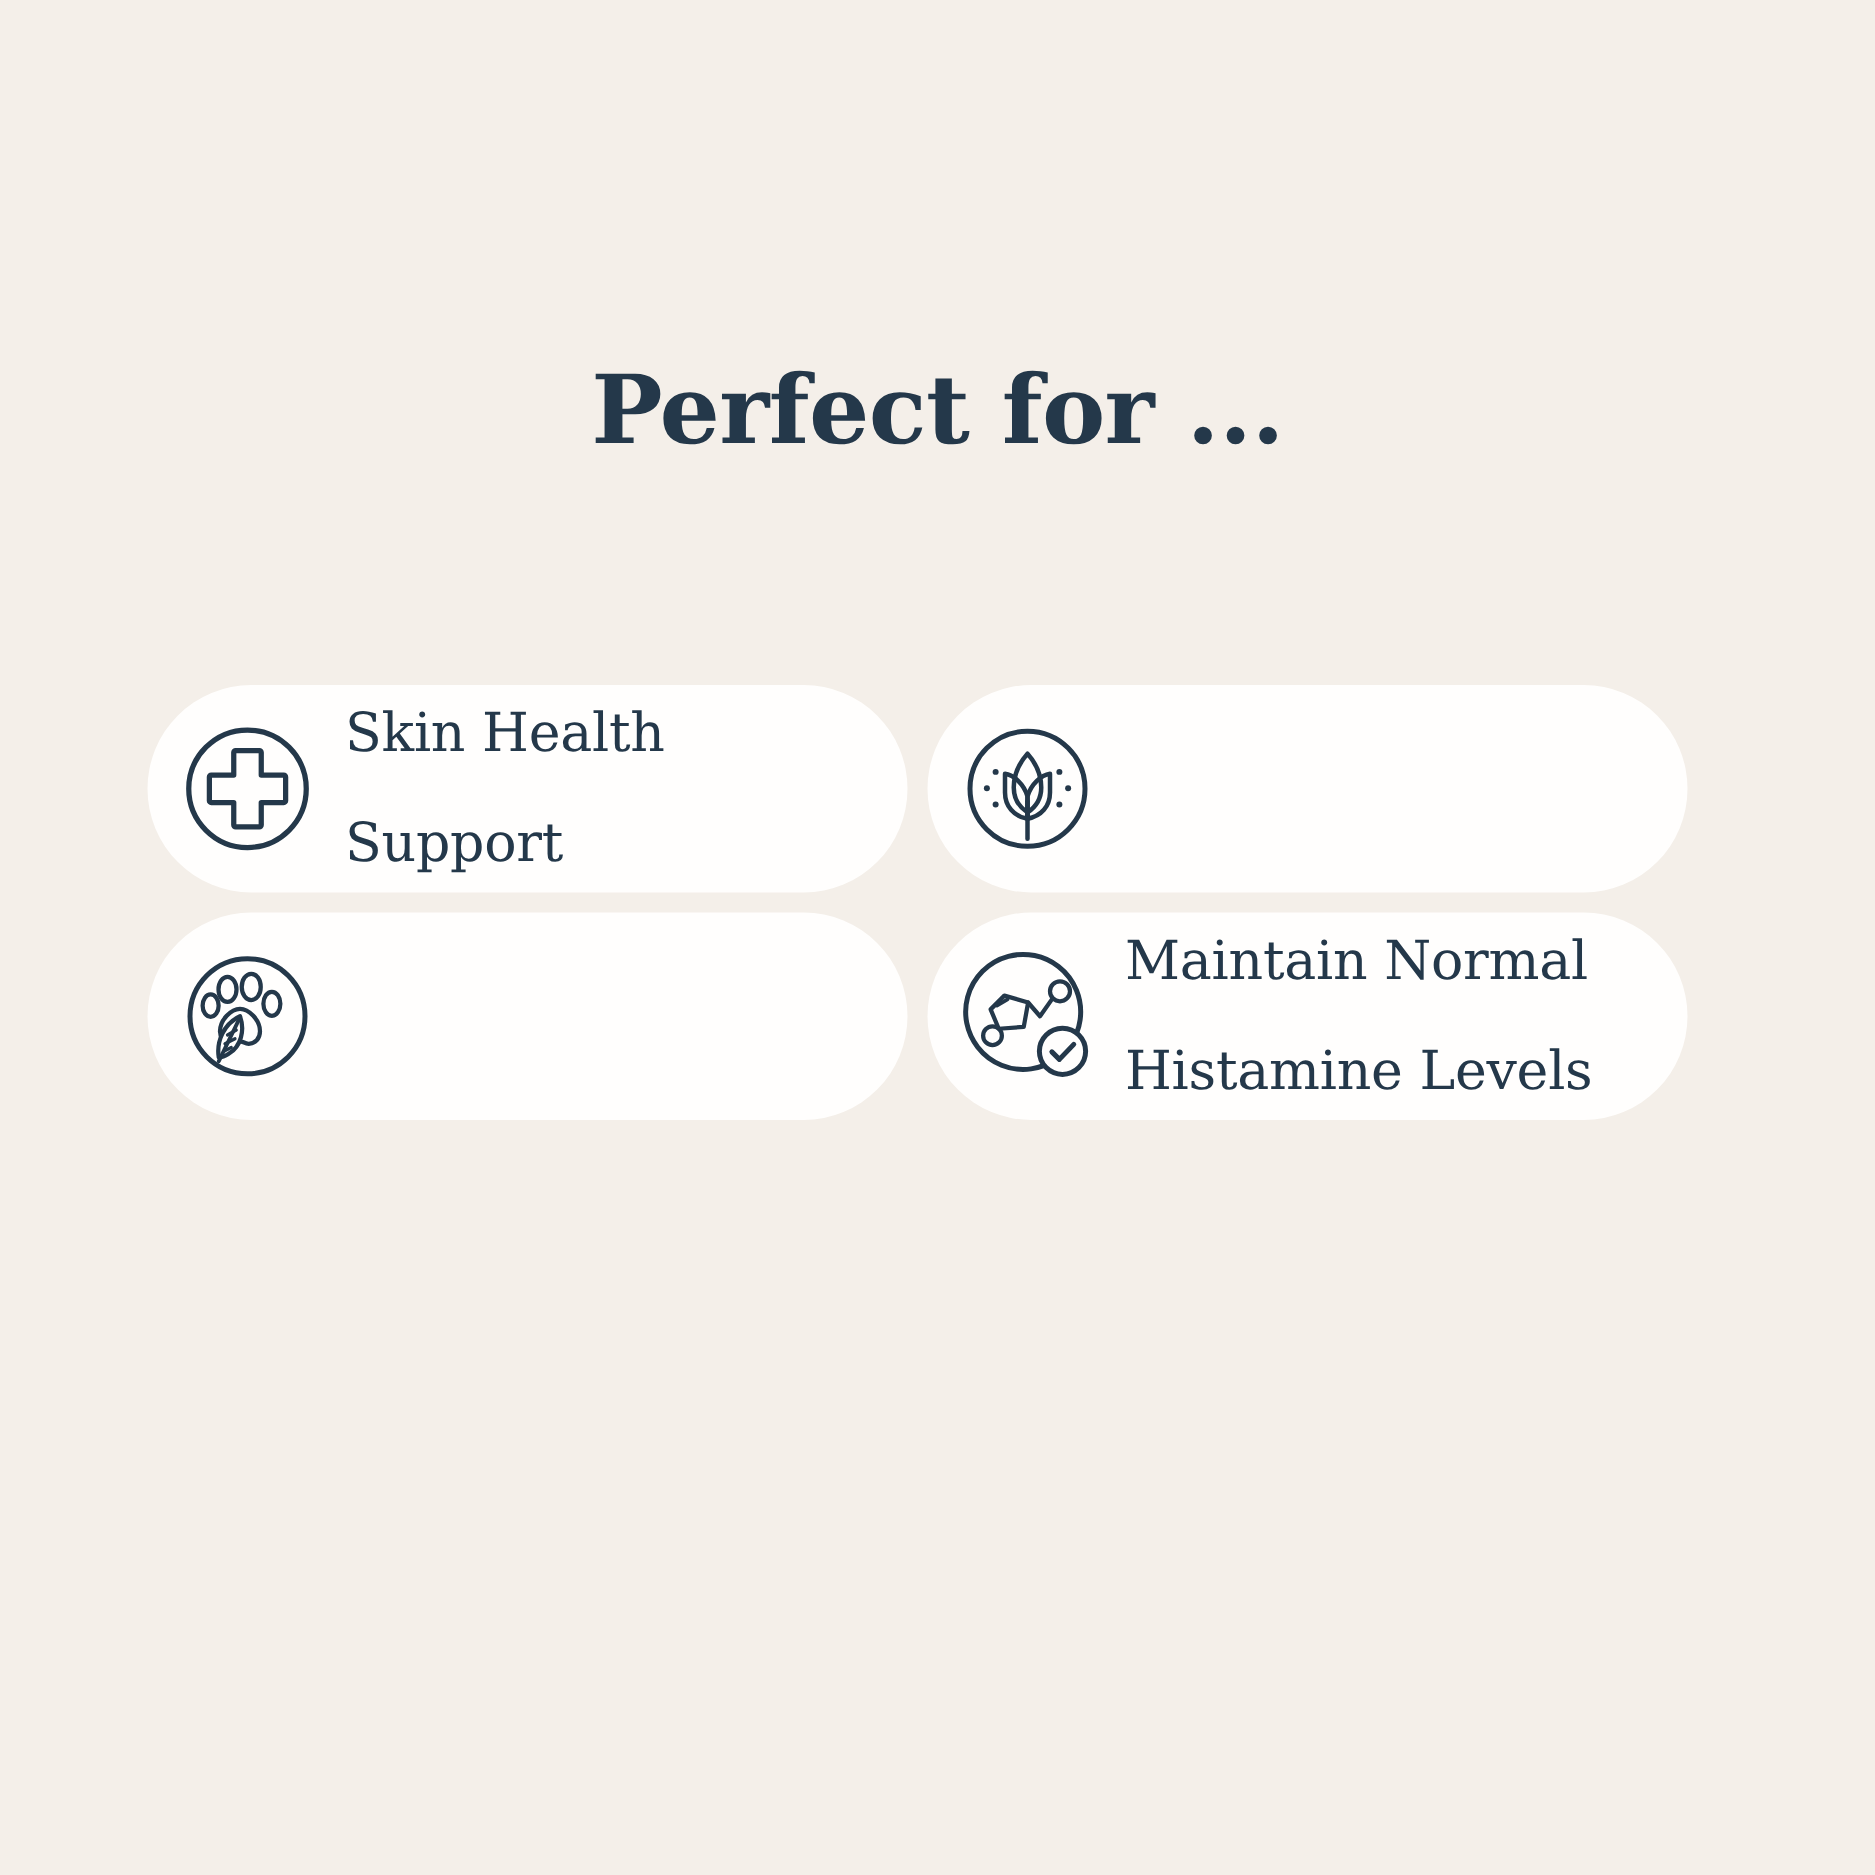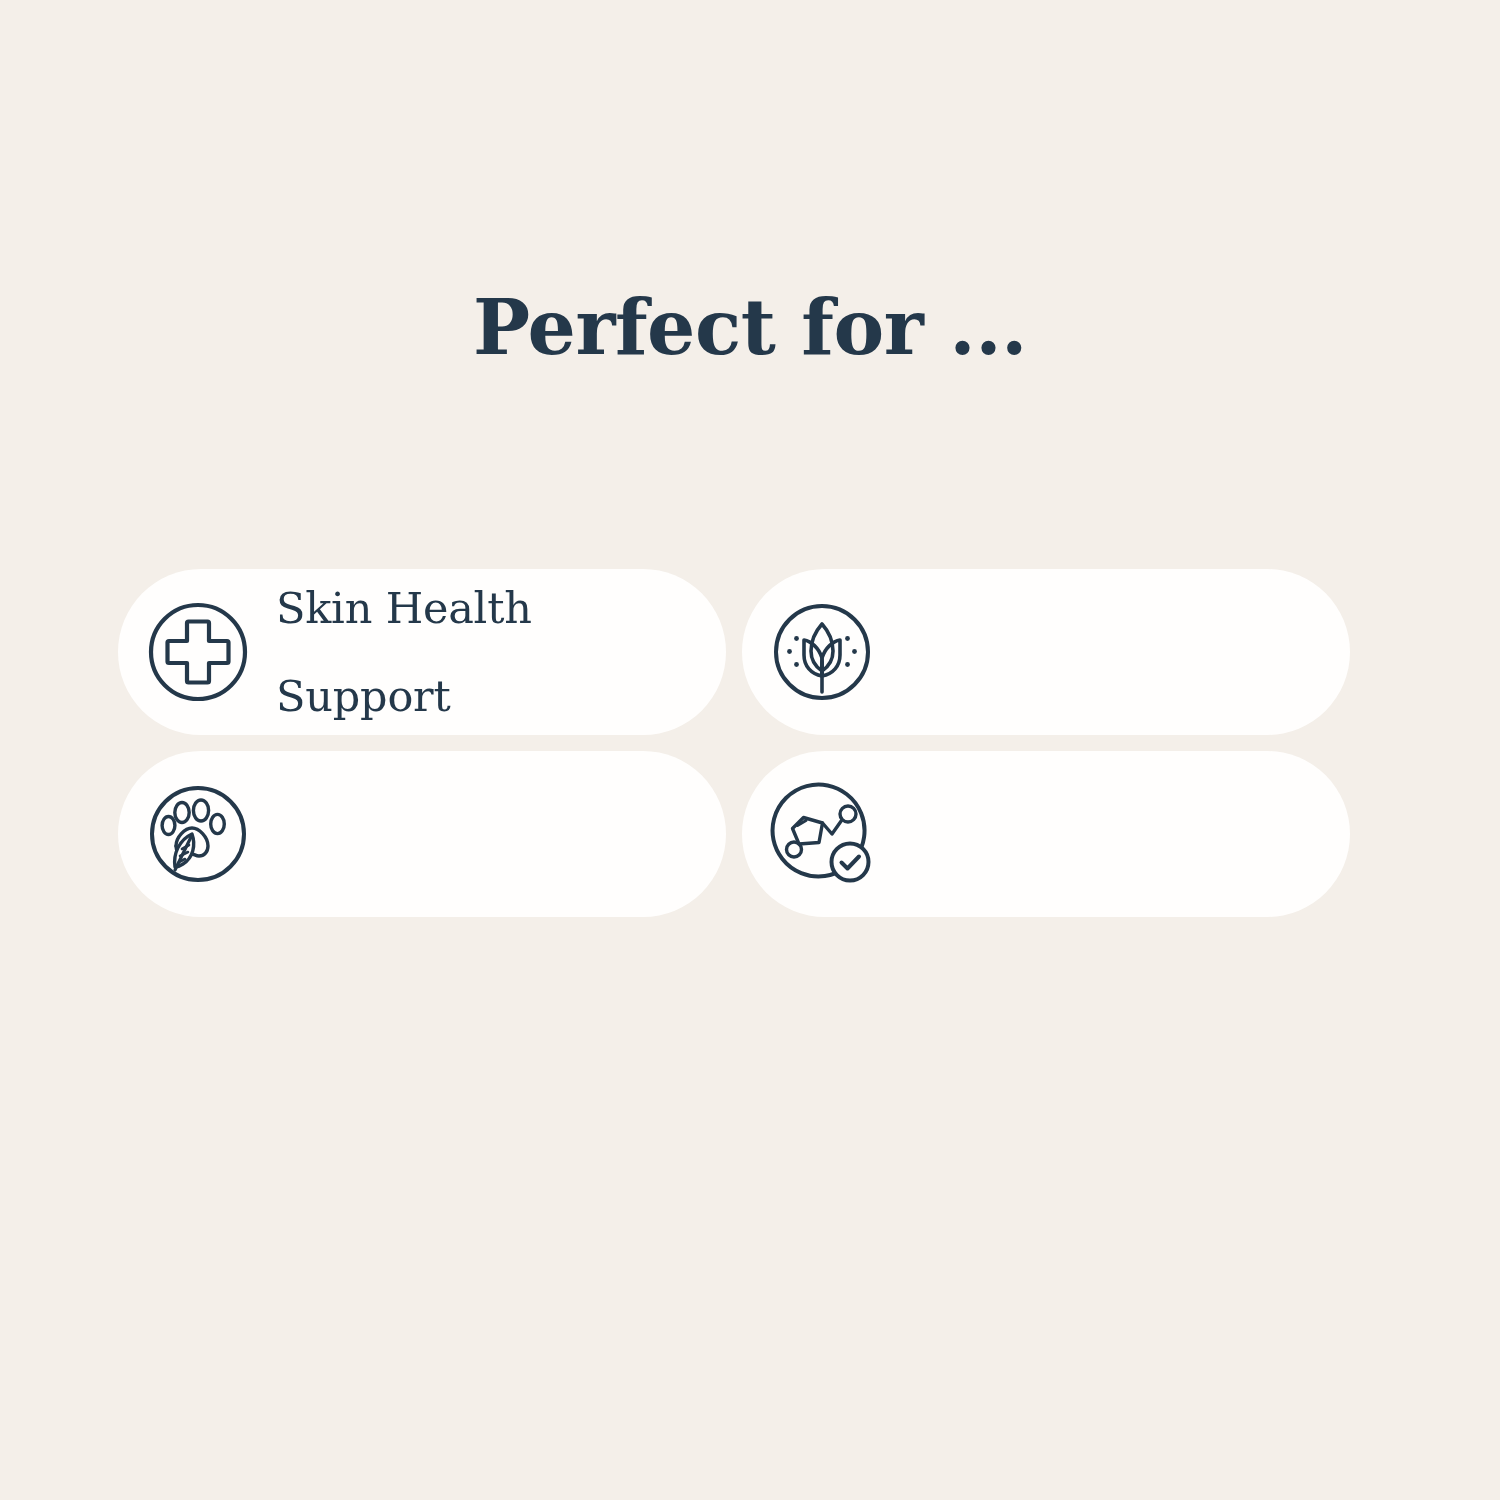--- a/index.html
+++ b/index.html
@@ -33,21 +33,21 @@
     font-size: 76px;
     letter-spacing: -0.5px;
     color: #24384a;
     line-height: 1.05;
   }
 
   
   .grid {
     position: absolute;
     left: 118px;
-    top: 569px;
+    top: 548px;
     width: 1272px;
     display: grid;
     grid-template-columns: 608px 608px;
     grid-template-rows: 166px 166px;
     column-gap: 56px;
     row-gap: 94px;
     gap: 16px;
   }
 
   .card {
@@ -155,16 +155,20 @@
 
         <path d="M52.5 41 L62 52 L71.5 38.5" fill="none" stroke="#24384a" stroke-width="3.4" stroke-linecap="round" stroke-linejoin="round"></path>
 
         <circle cx="78" cy="32" r="8" fill="none" stroke="#24384a" stroke-width="3.4"></circle>
 
         <circle cx="24" cy="67.5" r="7.5" fill="none" stroke="#24384a" stroke-width="3.4"></circle>
 
         <circle cx="80" cy="80" r="18.5" fill="#fffefd" stroke="#24384a" stroke-width="4"></circle>
         <path d="M71.5 80.5 L77.5 86.5 L89 74.5" fill="none" stroke="#24384a" stroke-width="4" stroke-linecap="round" stroke-linejoin="round"></path>
       </svg>
+      <div class="card-label">
+        <span>Maintain Normal</span>
+        <span class="l2">Histamine Levels</span>
+      </div>
     </div>
 
   </div>
 </div>
 
 </body></html>

